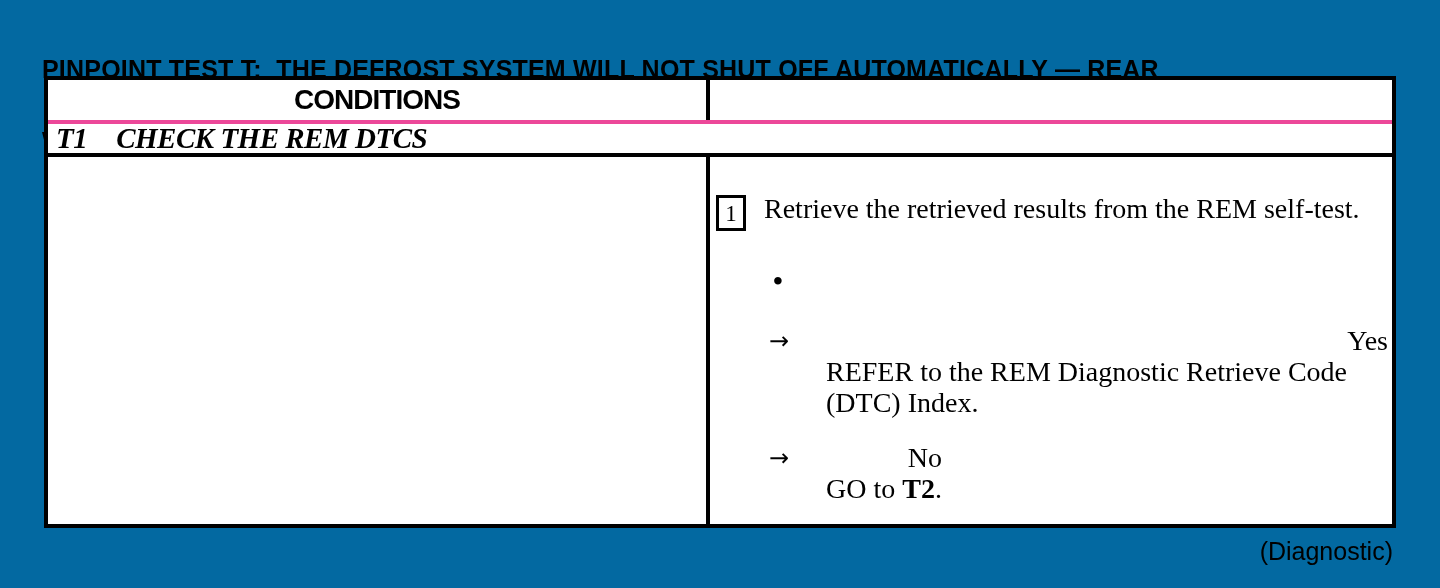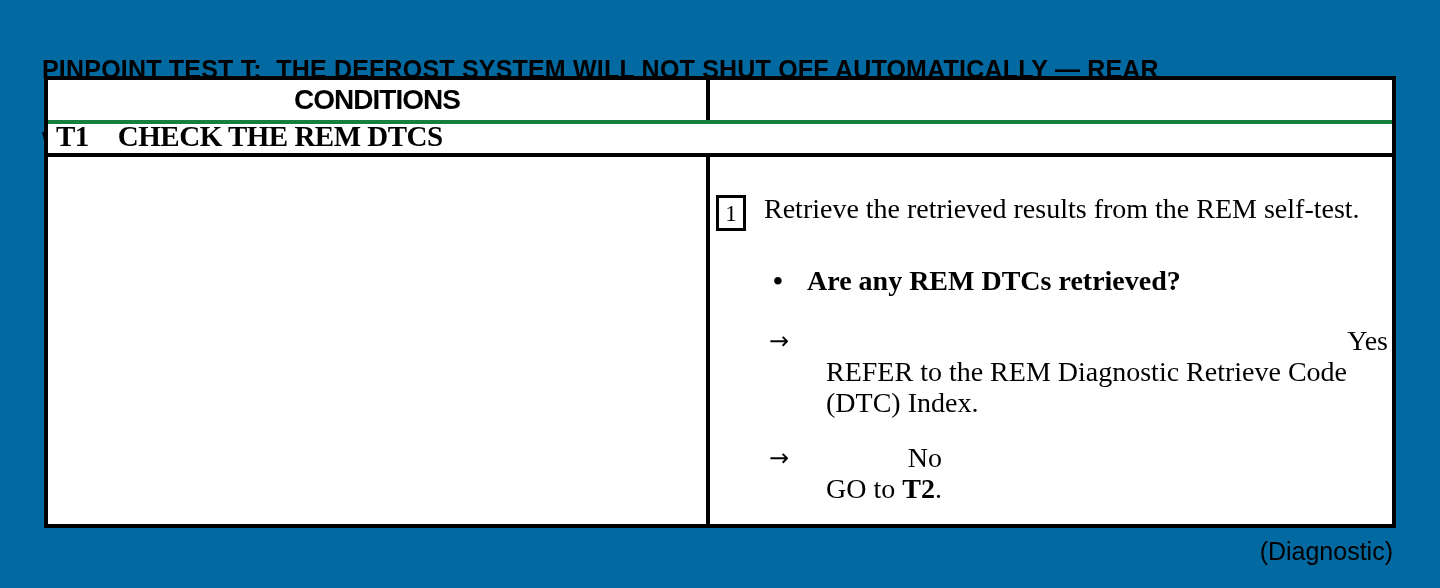--- a/index.html
+++ b/index.html
@@ -21,34 +21,34 @@
 
   
   .ptable {
     position:absolute; left:44px; top:76px;
     width:1352px; height:452px;
     border:4px solid #000; box-sizing:border-box;
     display:flex; flex-direction:column;
     background:#fff;
   }
   .header-row {
-    flex:none; height:40px; border-bottom:4px solid #15803d;
+    flex:none; height:40px; border-bottom:4px solid #ec4899;
     display:flex;
     font-family:"Liberation Sans", sans-serif;
     font-weight:bold; font-size:28px; letter-spacing:-1px;
   }
   .th { display:flex; align-items:center; justify-content:center; box-sizing:border-box; }
   .th-conditions { width:662px; border-right:4px solid #000; }
   .th-details { flex:1; }
 
   .step-row {
     flex:none; height:33px; border-bottom:4px solid #000;
-    display:flex; align-items:flex-end;
+    display:flex; align-items:center;
     font-size:29px; font-weight:bold; letter-spacing:-0.5px;
-    padding-left:8px; box-sizing:border-box;
+    padding-left:8px; box-sizing:border-box;font-style:italic;
   }
   .step-id { flex:none; }
   .step-label { margin-left:29px; }
 
   .body-row { flex:1; display:flex; min-height:0; }
   .cell-conditions { width:662px; border-right:4px solid #000; box-sizing:border-box; }
   .cell-details {
     flex:1; box-sizing:border-box;
     padding:36px 4px 0 6px;
     font-size:28px; line-height:31px;
@@ -106,21 +106,20 @@
 
       <div class="cell-details">
 
         <div class="instruction-row">
           <span class="num-box">1</span>
           <span class="instruction-text">Retrieve the retrieved results from the REM self-test.</span>
         </div>
 
         <div class="question-row">
           <span class="bullet-glyph">•</span>
-          <span class="question-text">Are any REM DTCs retrieved?</span>
         </div>
 
         <div class="result-block result-yes">
           <span class="arrow-glyph">→</span>
           <span class="result-text">
             <div class="result-answer">Yes</div>
             <div class="result-action">REFER to the REM Diagnostic Retrieve Code (DTC) Index.</div>
           </span>
         </div>
 

